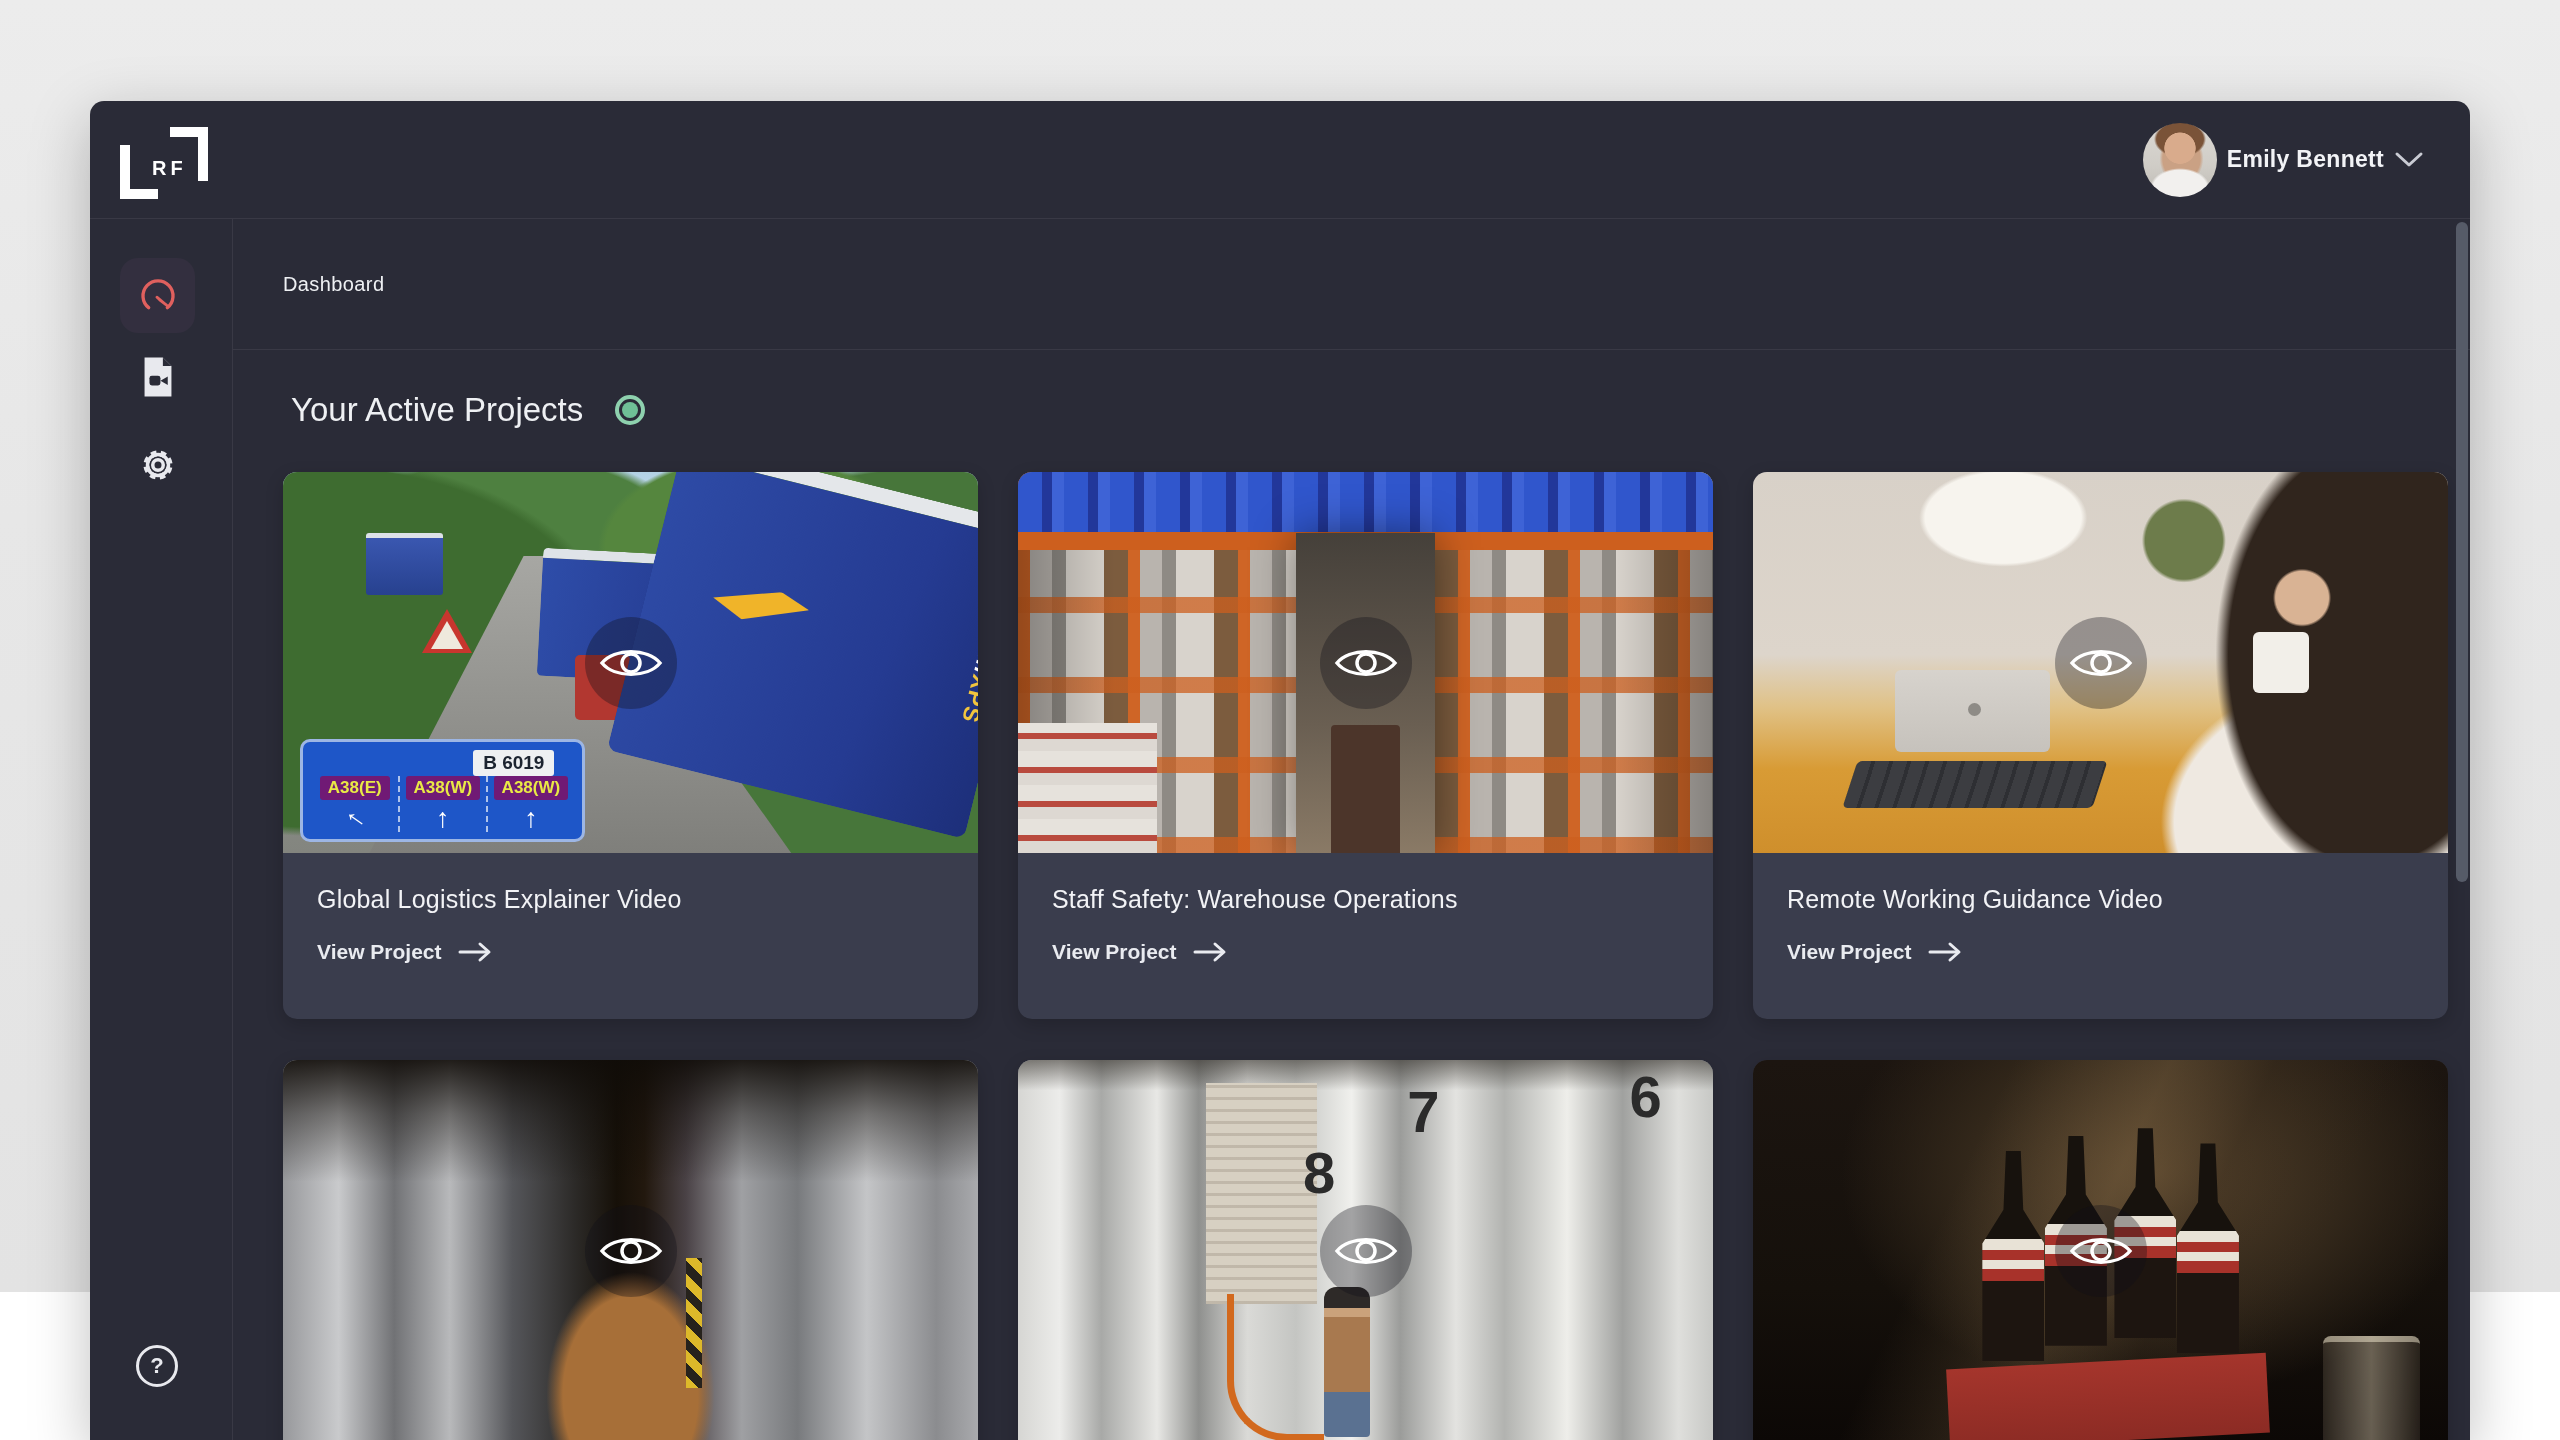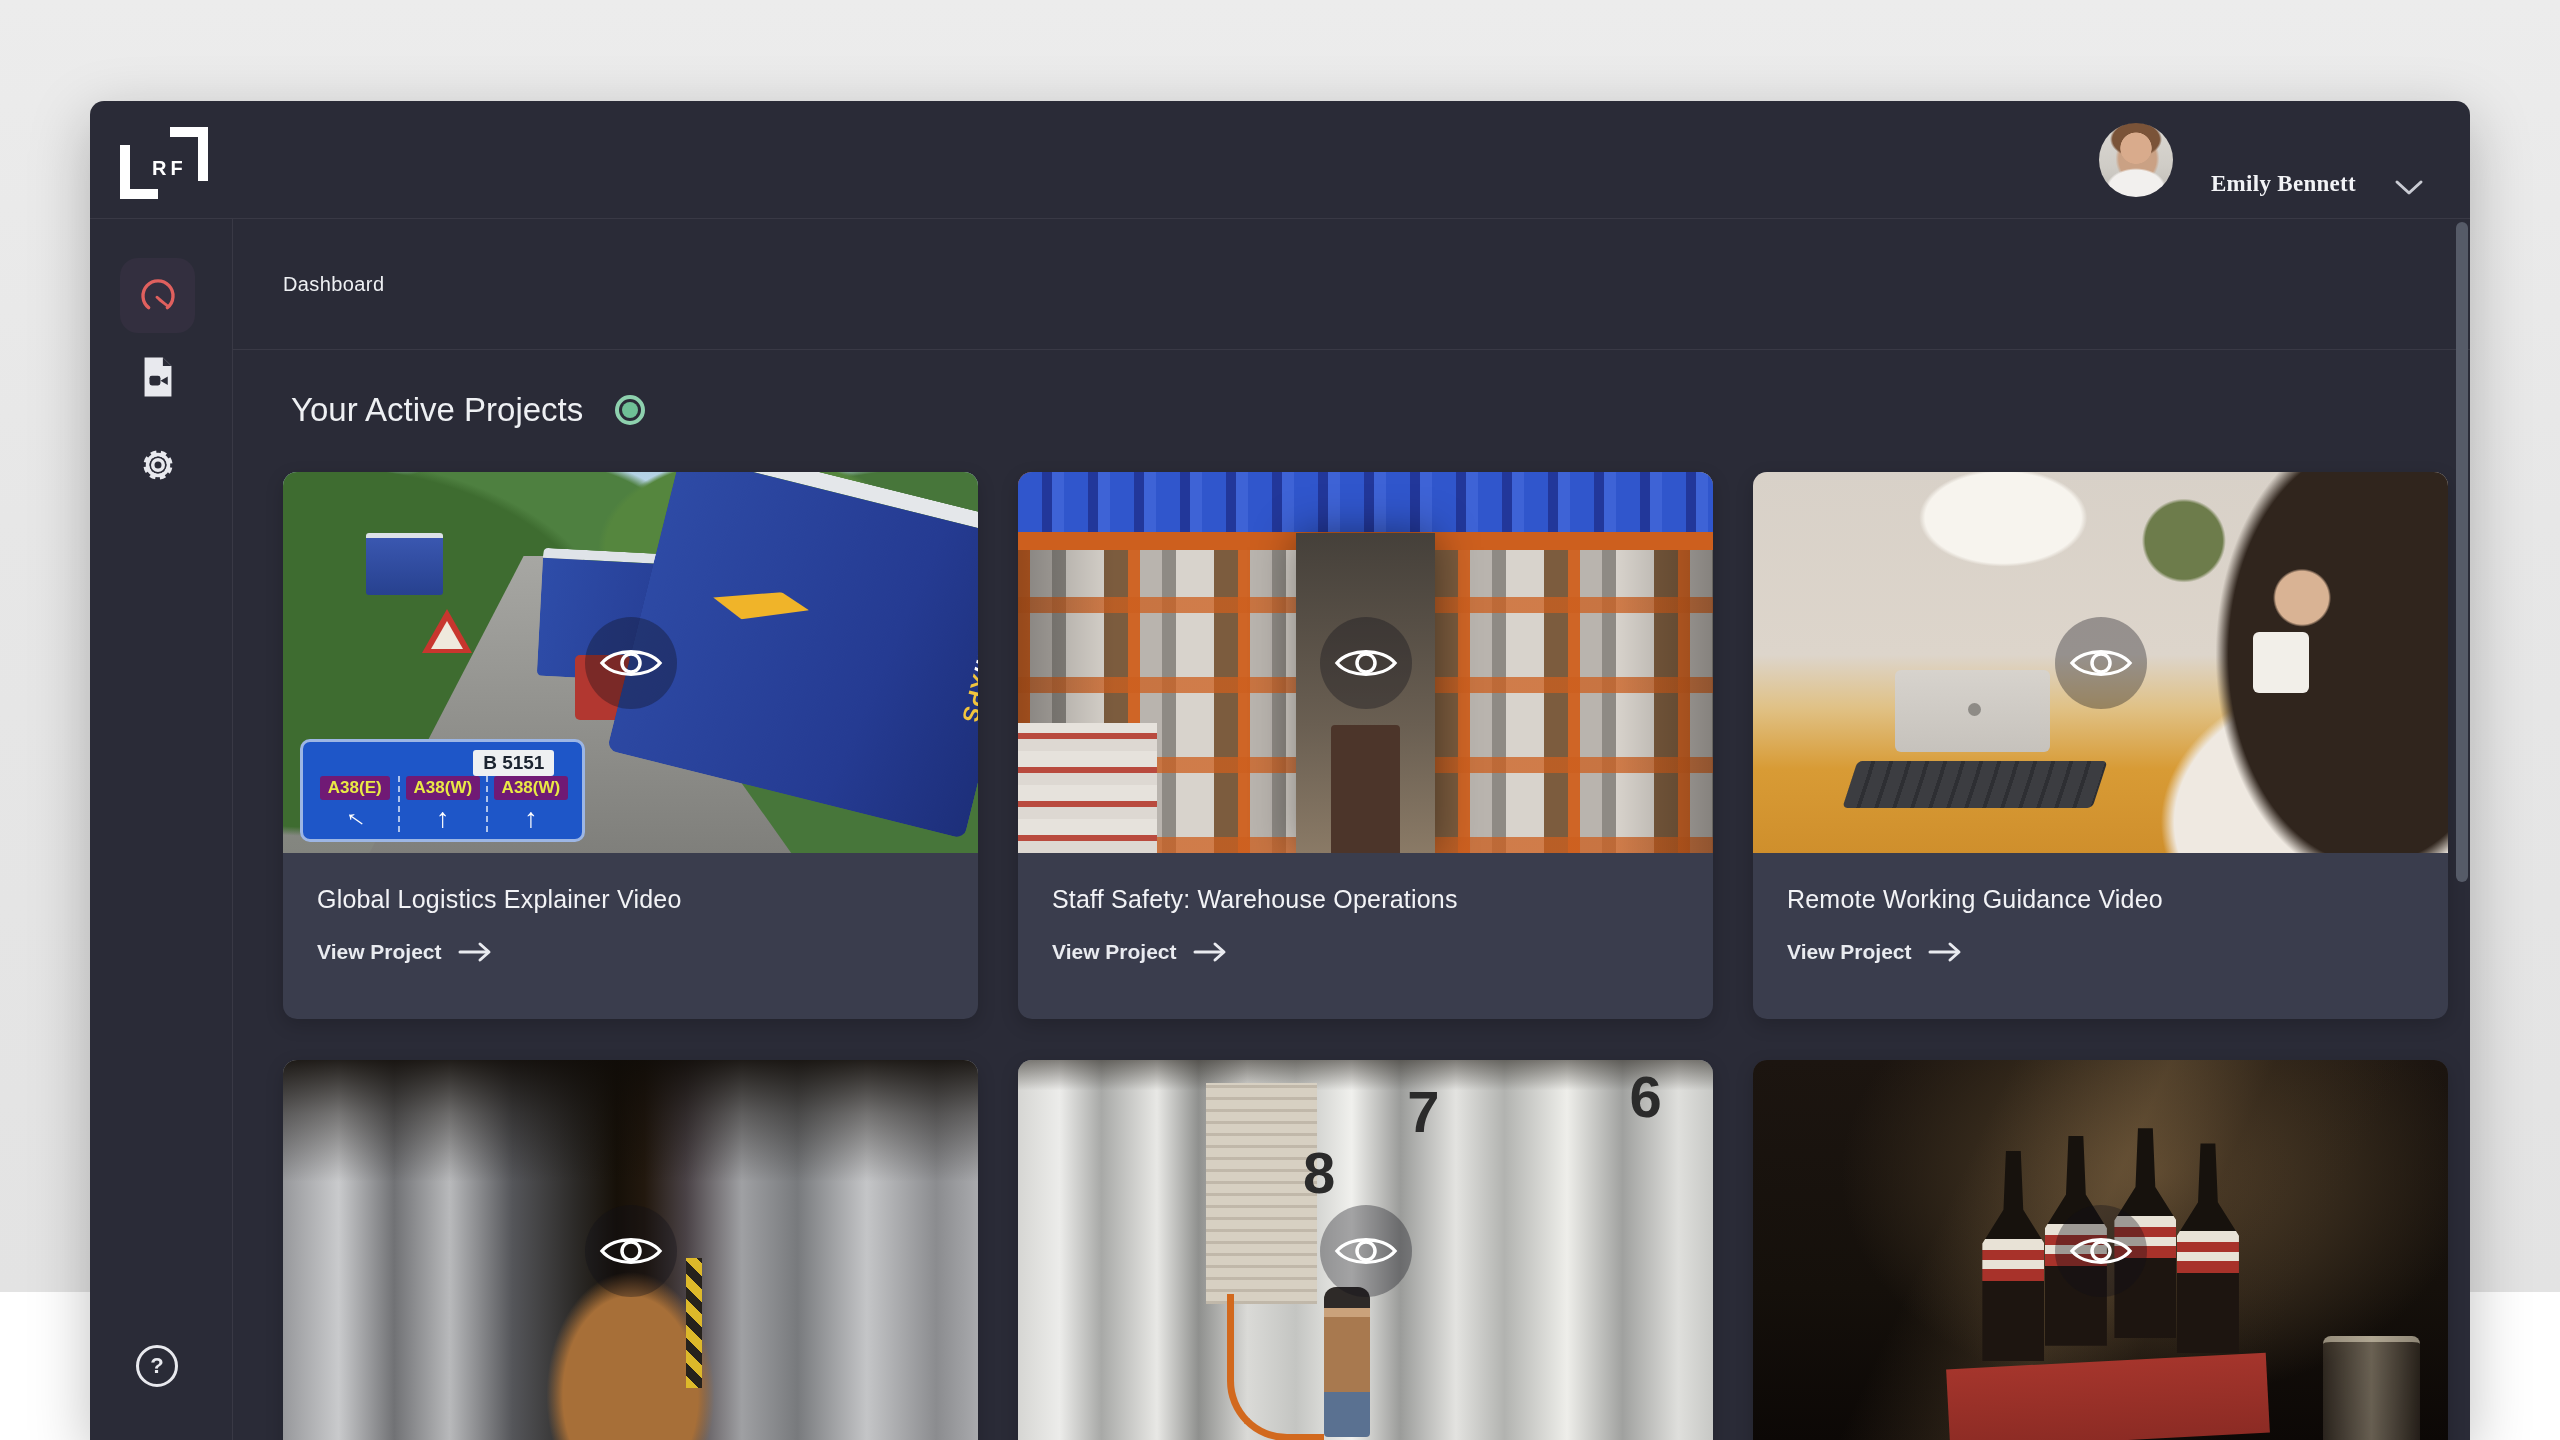--- a/index.html
+++ b/index.html
@@ -6,21 +6,21 @@
   body{width:2560px;height:1440px;overflow:hidden;font-family:"Liberation Sans",sans-serif;}
   .desktop{position:relative;width:2560px;height:1292px;background:linear-gradient(180deg,#ececec 0%,#e7e7e7 40%,#e3e3e3 100%);}
   .window{position:absolute;left:90px;top:101px;width:2380px;height:1339px;background:#2a2b37;border-radius:14px 14px 0 0;overflow:hidden;box-shadow:0 18px 60px rgba(0,0,0,.25);}
 
   
   .topbar{position:relative;height:118px;display:flex;align-items:center;justify-content:space-between;padding:0 46px 0 30px;border-bottom:1px solid rgba(255,255,255,.07);box-sizing:border-box;}
   .logo{position:relative;width:90px;height:78px;cursor:pointer;}
   .l-mark{position:absolute;left:0;bottom:0;width:28px;height:44px;border-left:10px solid #fff;border-bottom:10px solid #fff;}
   .r-mark{position:absolute;right:2px;top:6px;width:28px;height:44px;border-right:10px solid #fff;border-top:10px solid #fff;}
   .logo-text{position:absolute;left:32px;top:36px;color:#fff;font-size:20px;font-weight:700;letter-spacing:4px;}
-  .user{display:flex;align-items:flex-end;gap:38px;cursor:pointer;font-family:Liberation Serif, serif;}
+  .user{display:flex;align-items:center;gap:10px;cursor:pointer;}
   .avatar{width:74px;height:74px;border-radius:50%;background:
     radial-gradient(circle 16px at 50% 34%,#d9ab8c 0 96%,transparent 100%),
     radial-gradient(ellipse 26px 18px at 50% 22%,#7a5338 0 90%,transparent 100%),
     radial-gradient(ellipse 30px 20px at 50% 88%,#f2f0ee 0 90%,transparent 100%),
     radial-gradient(ellipse 22px 26px at 52% 48%,#caa184 0 85%,transparent 100%),
     linear-gradient(180deg,#dcd9d4 0%,#cfccc6 60%,#bdbab4 100%);}
   .user-name{color:#f2f3f6;font-size:23px;font-weight:700;letter-spacing:.3px;}
   .chevron{width:30px;height:18px;}
 
   
@@ -212,21 +212,21 @@
                 <div class="road"></div>
                 <div class="truck-far"></div>
                 <div class="truck-mid"></div>
                 <div class="truck-cab"></div>
                 <div class="truck-big">
                   <div class="trailer-arrow"></div>
                   <span class="trailer-text"><i>PolyFoam</i><b>XPS</b></span>
                 </div>
                 <div class="warn"></div>
                 <div class="road-sign">
-                  <div class="sign-ref">B 5151</div>
+                  <div class="sign-ref">B 6019</div>
                   <div class="sign-row">
                     <div class="sign-cell">
                       <span class="chip">A38(E)</span>
                       <span class="sign-arrow turn">↑</span>
                     </div>
                     <div class="sign-cell">
                       <span class="chip">A38(W)</span>
                       <span class="sign-arrow">↑</span>
                     </div>
                     <div class="sign-cell">

